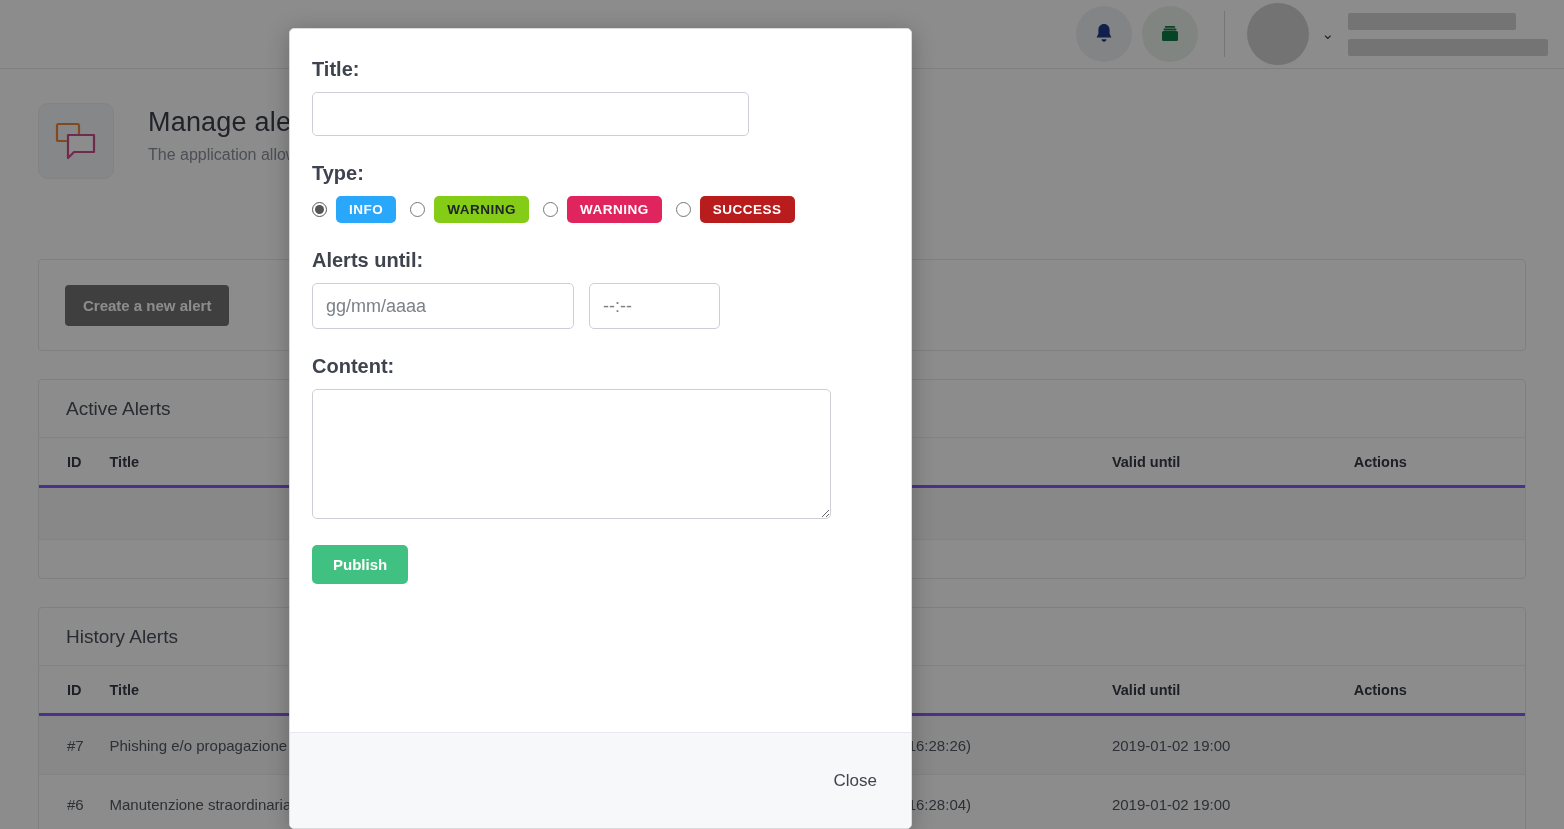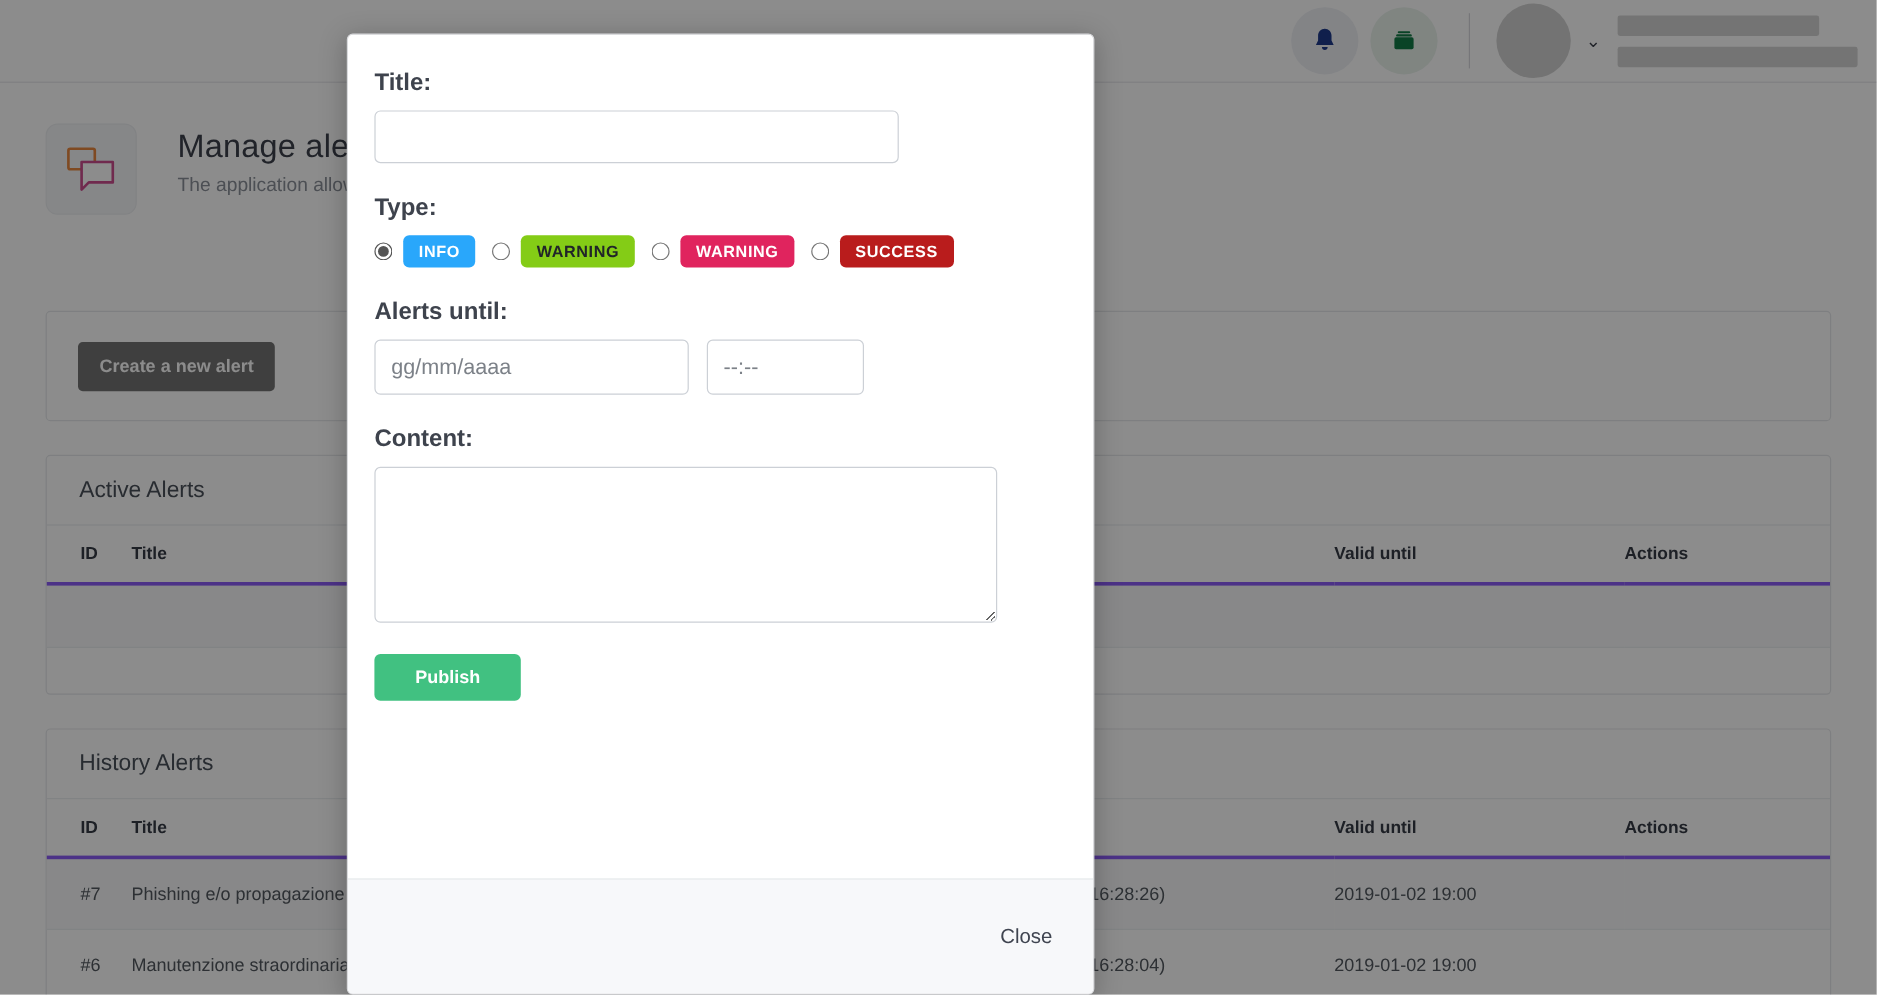--- a/index.html
+++ b/index.html
@@ -161,21 +161,21 @@
   .type-row { display: flex; align-items: center; }
   .type-opt { display: flex; align-items: center; margin-right: 14px; }
   input[type=radio] { width: 15px; height: 15px; margin: 0 9px 0 0; cursor: pointer; accent-color: #555; }
   .badge {
     display: inline-block; color: #fff;
     font-size: 13.5px; font-weight: bold; letter-spacing: .5px;
     padding: 6px 13px; border-radius: 5px;
   }
   .btn-publish {
     background: #41c181; color: #fff; border: none; border-radius: 5px;
-    font-size: 15px; font-weight: bold; padding: 11px 34px; cursor: pointer;
+    font-size: 15px; font-weight: bold; padding: 11px 21px; cursor: pointer;
     font-family: "Liberation Sans", sans-serif;
   }
   .modal-foot {
     height: 96px; flex: none;
     background: #f7f8fa;
     border-top: 1px solid #e7e9ec;
     display: flex; align-items: center; justify-content: flex-end;
     padding-right: 34px;
   }
   .btn-close {

